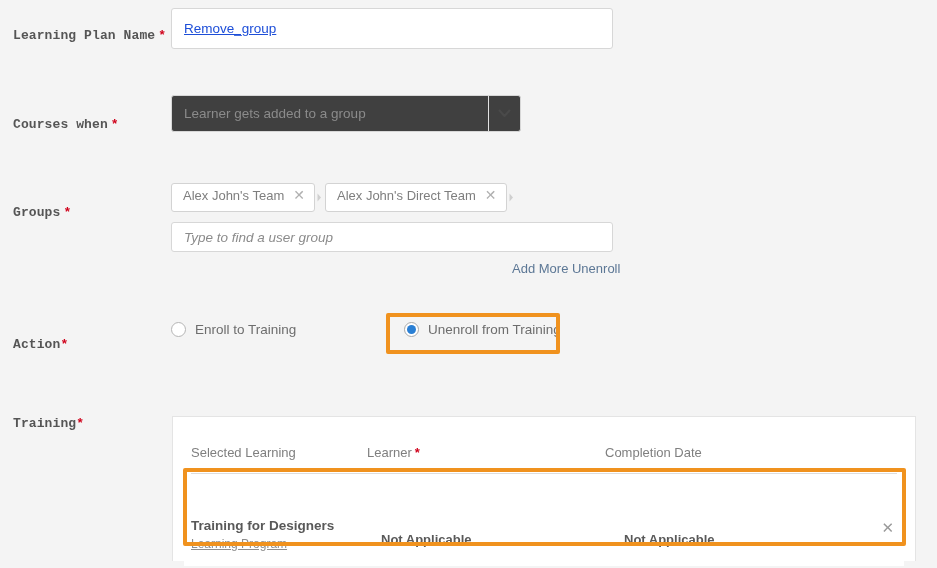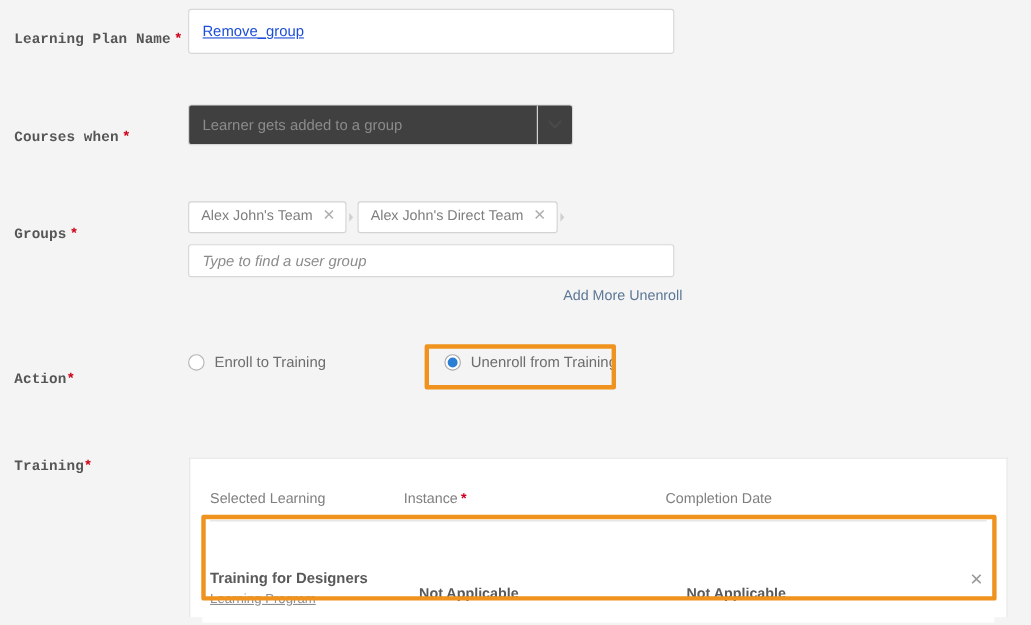--- a/index.html
+++ b/index.html
@@ -383,21 +383,21 @@
   <div class="field-label" style="top:388px;margin-top:28px;">
     <span>Training</span><span class="req">*</span>
   </div>
 
   <div class="table-card">
     <div class="table-head">
       <div class="th col-learning">
         <span>Selected Learning</span>
       </div>
       <div class="th col-instance">
-        <span>Instance</span><span class="req spaced">*</span>
+        <span>Learner</span><span class="req spaced">*</span>
       </div>
       <div class="th col-date">
         <span>Completion Date</span>
       </div>
     </div>
 
     <div class="table-row">
       <div class="cell-learning">
         <div class="cell-title">Training for Designers</div>
         <div class="cell-sub">Learning Program</div>

